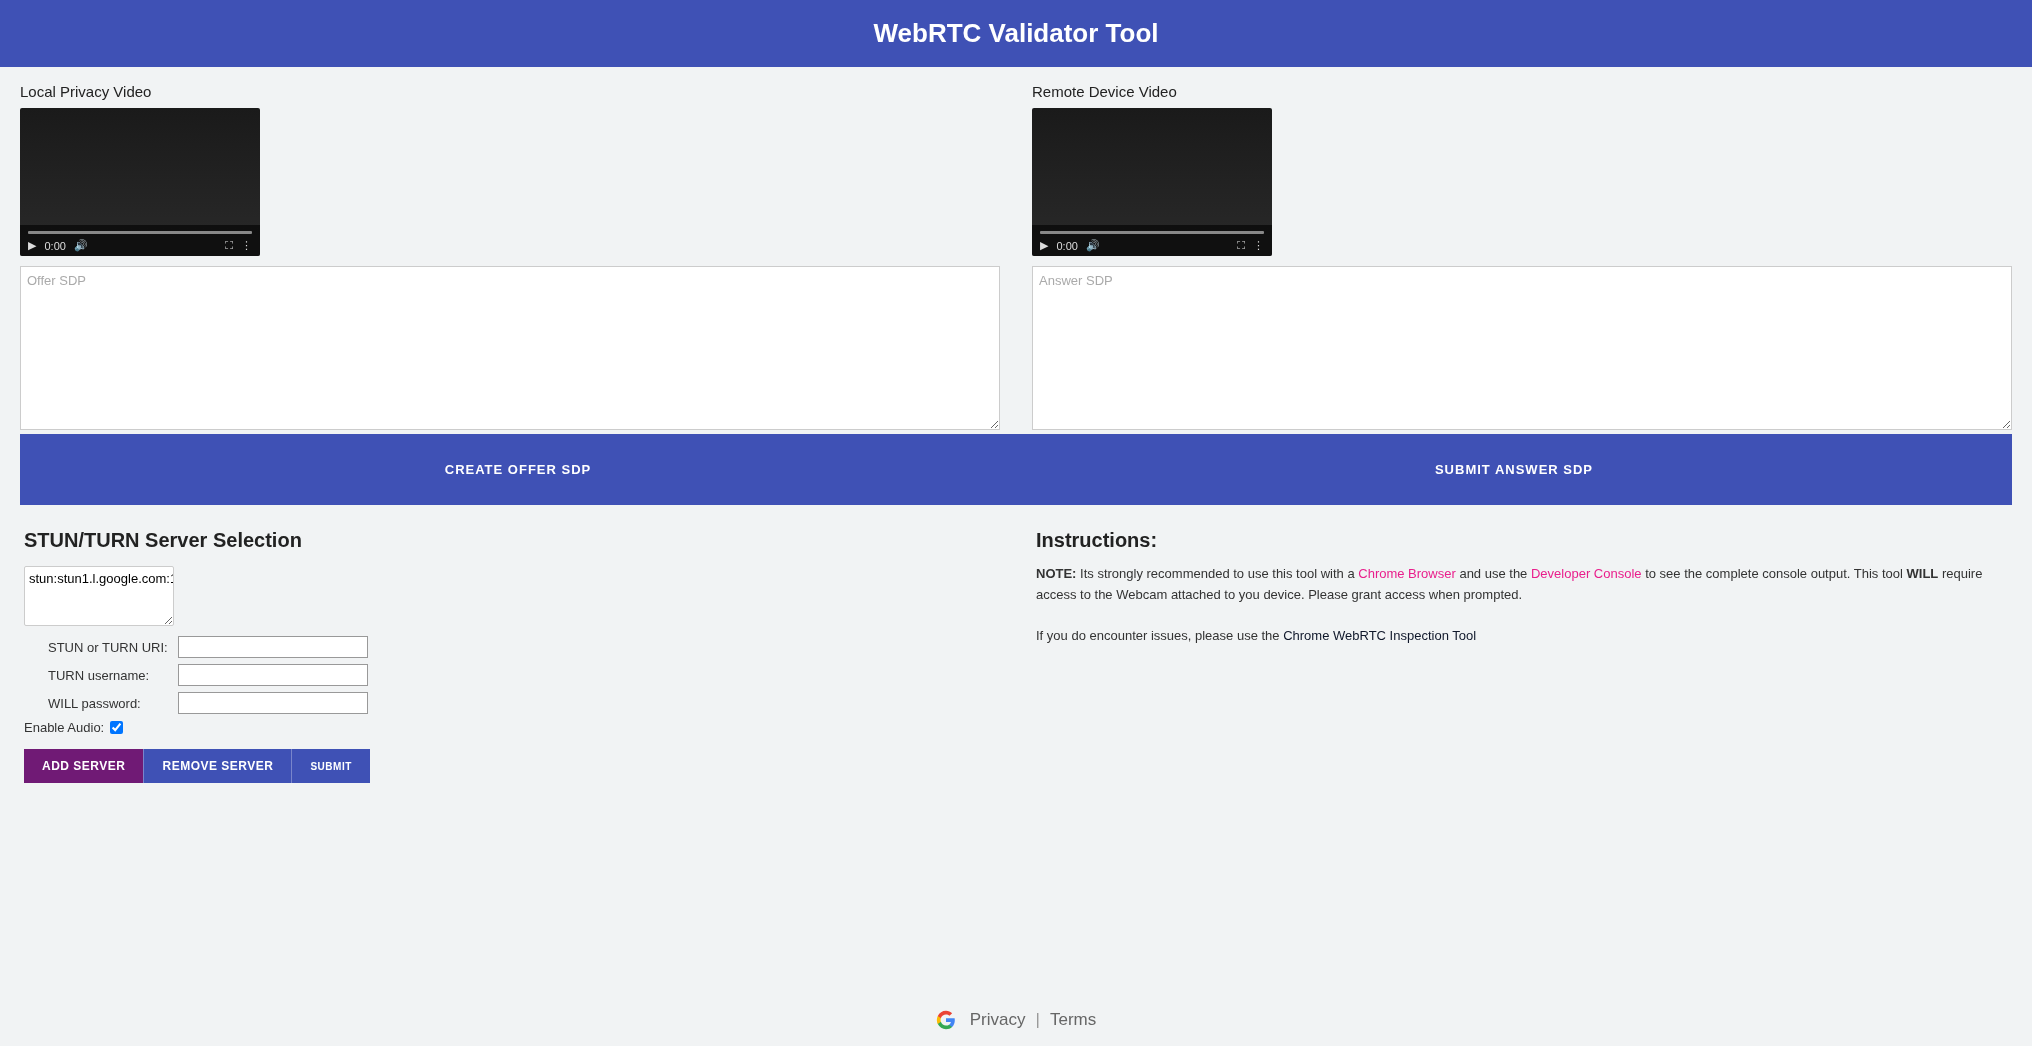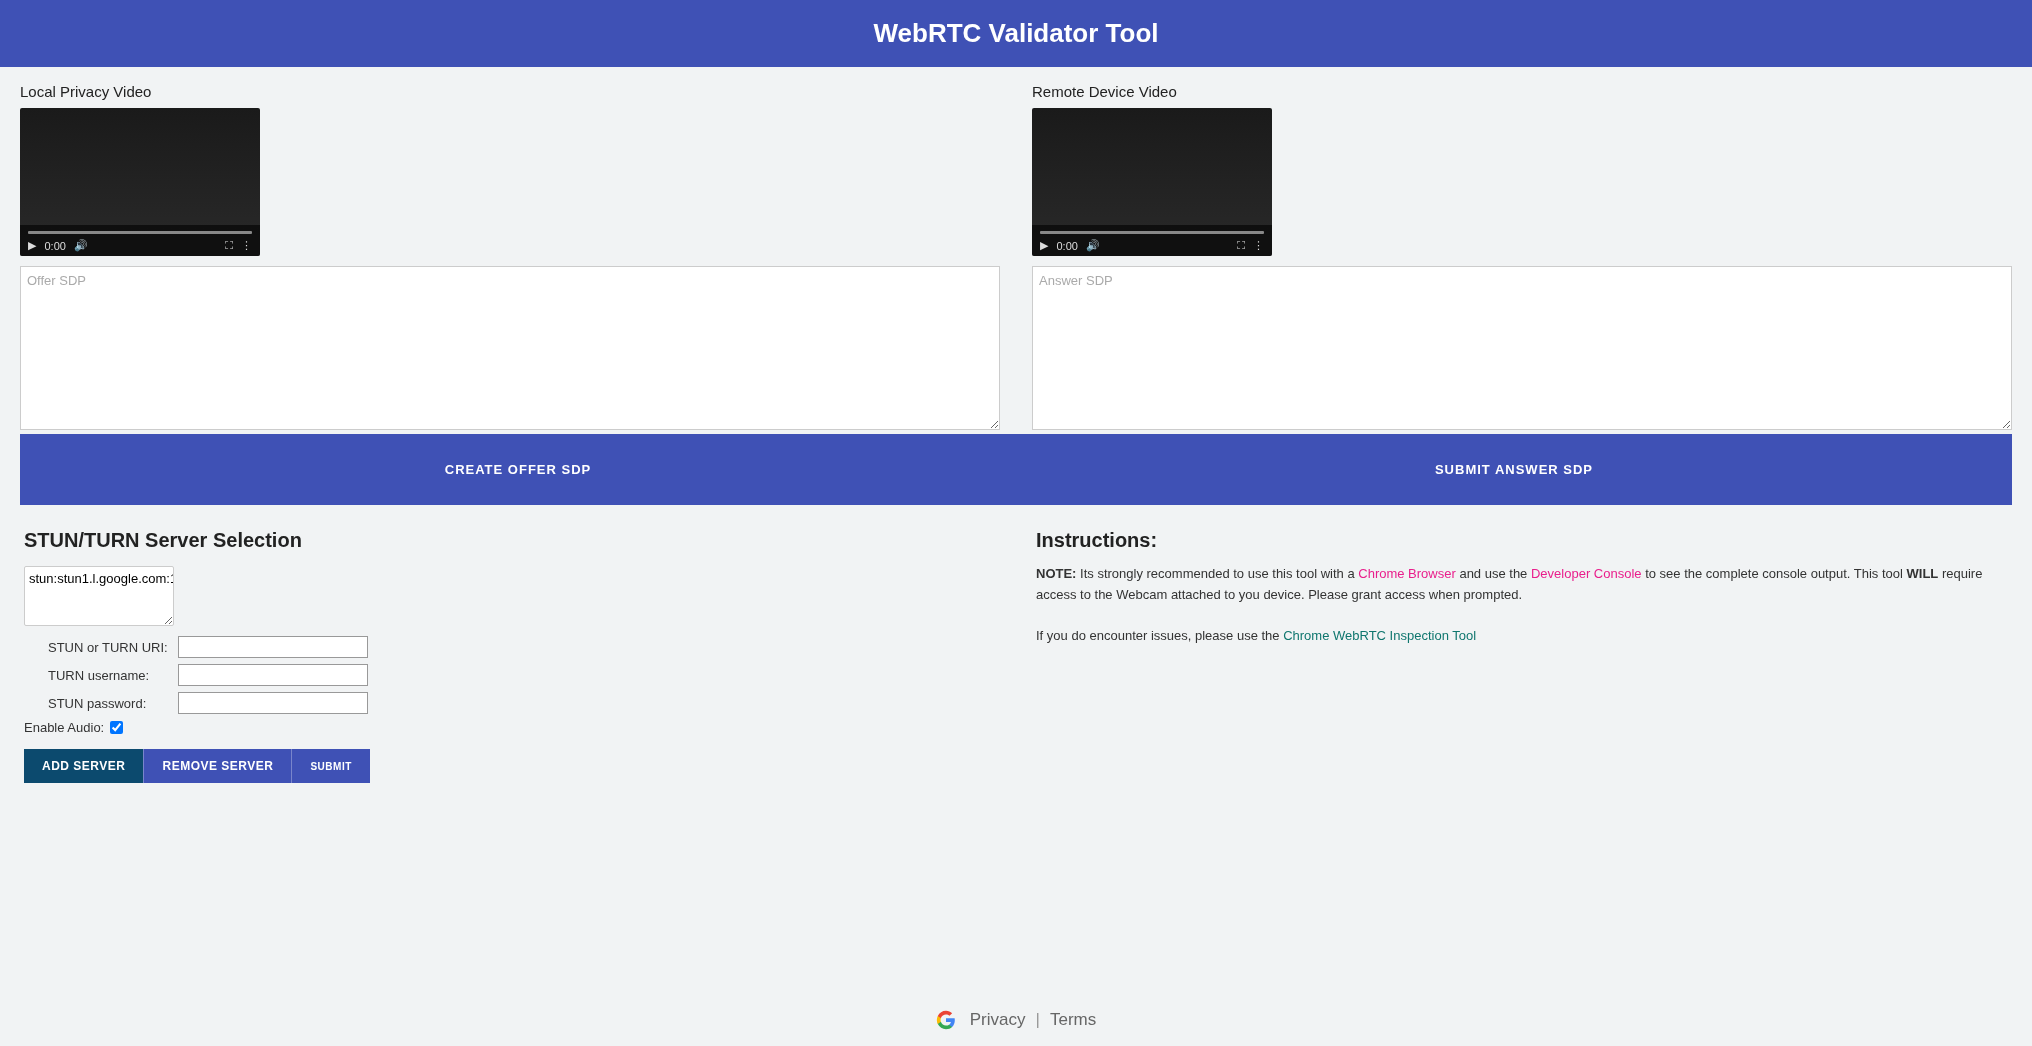--- a/index.html
+++ b/index.html
@@ -132,21 +132,21 @@
       margin-bottom: 14px;
       font-size: 13px;
       color: #333;
       gap: 6px;
     }
     .action-buttons {
       display: flex;
       gap: 0;
     }
     .add-btn {
-      background: #0c4a6e;
+      background: #701a75;
       color: white;
       border: none;
       padding: 10px 18px;
       font-size: 12px;
       font-weight: bold;
       cursor: pointer;
       letter-spacing: 0.5px;
     }
     .remove-btn {
       background: #3f51b5;
@@ -312,40 +312,40 @@
       </select>
       <div class="form-row">
         <label>STUN or TURN URI:</label>
         <input type="text" style="">
       </div>
       <div class="form-row">
         <label>TURN username:</label>
         <input type="text" style="">
       </div>
       <div class="form-row">
-        <label>STUN password:</label>
+        <label>WILL password:</label>
         <input type="text" style="">
       </div>
       <div class="audio-row">
         <label>Enable Audio:</label>
         <input type="checkbox" checked="" style="">
       </div>
       <div class="action-buttons">
         <button class="add-btn">ADD SERVER</button>
         <button class="remove-btn">REMOVE SERVER</button>
         <button class="submit-btn">SUBMIT</button>
       </div>
     </div>
 
     <div class="instructions-section">
       <div class="instructions-title">Instructions:</div>
       <div class="instructions-text">
         <span style="font-weight:bold;">NOTE:</span><span> Its strongly recommended to use this tool with a </span><a href="#" style="color:#e91e8c;">Chrome Browser</a><span> and use the </span><a href="#" style="color:#e91e8c;">Developer Console</a><span> to see the complete console output. This tool </span><span style="font-weight:bold;">WILL</span><span> require access to the Webcam attached to you device. Please grant access when prompted.</span>
         <br><br>
-        <span>If you do encounter issues, please use the </span><a href="#" style="color:#0f766e;">Chrome WebRTC Inspection Tool</a>
+        <span>If you do encounter issues, please use the </span><a href="#" style="color:#0f172a;">Chrome WebRTC Inspection Tool</a>
       </div>
     </div>
   </div>
 </div>
 
 <div class="footer">
   <svg class="google-g" viewBox="0 0 24 24" xmlns="http://www.w3.org/2000/svg">
     <path d="M22.56 12.25c0-.78-.07-1.53-.2-2.25H12v4.26h5.92c-.26 1.37-1.04 2.53-2.21 3.31v2.77h3.57c2.08-1.92 3.28-4.74 3.28-8.09z" fill="#4285F4"></path>
     <path d="M12 23c2.97 0 5.46-.98 7.28-2.66l-3.57-2.77c-.98.66-2.23 1.06-3.71 1.06-2.86 0-5.29-1.93-6.16-4.53H2.18v2.84C3.99 20.53 7.7 23 12 23z" fill="#34A853"></path>
     <path d="M5.84 14.09c-.22-.66-.35-1.36-.35-2.09s.13-1.43.35-2.09V7.07H2.18C1.43 8.55 1 10.22 1 12s.43 3.45 1.18 4.93l3.66-2.84z" fill="#FBBC05"></path>

